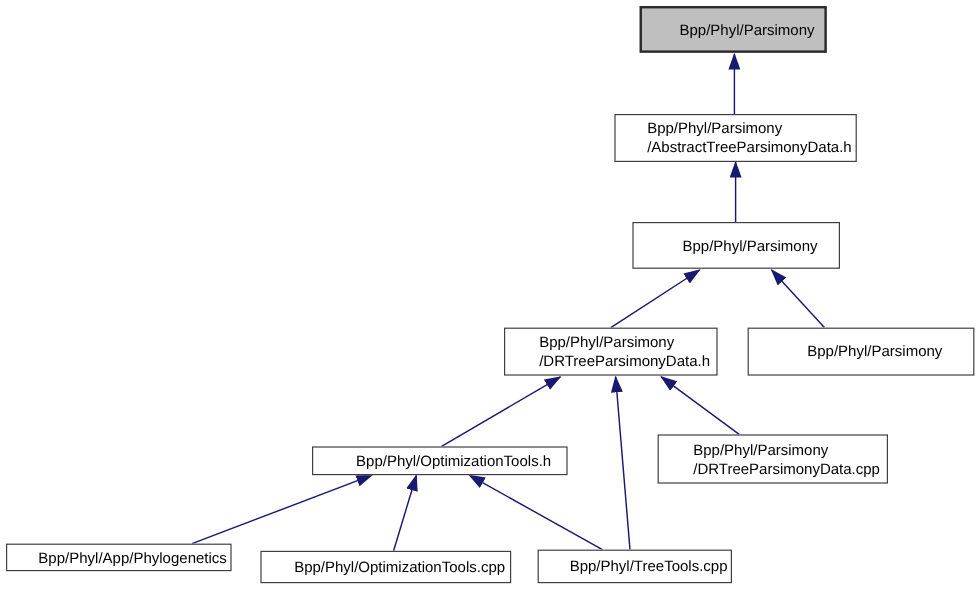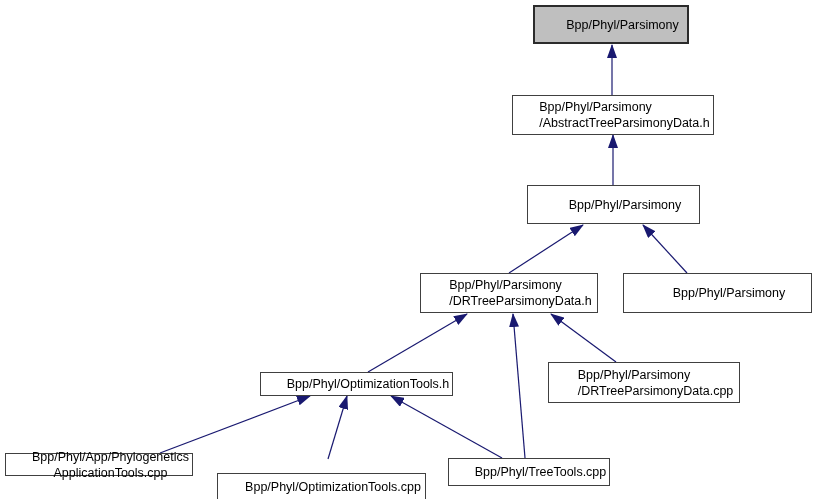--- a/index.html
+++ b/index.html
@@ -111,34 +111,33 @@
     </div>
   </div>
 
   <div class="node" style="left:548px; top:362px; width:192px; height:41px;">
     <div class="label">
       <span class="l">Bpp/Phyl/Parsimony</span>
       <span class="l">/DRTreeParsimonyData.cpp</span>
     </div>
   </div>
 
-  <div class="node" style="left:260px; top:372px; width:193px; height:24px;">
+  <div class="node" style="left:260px; top:372px; width:213px; height:24px;">
     <div class="label">
       <span class="l">Bpp/Phyl/OptimizationTools.h</span>
     </div>
   </div>
 
   <div class="node" style="left:5px; top:453px; width:188px; height:23px;">
     <div class="label center">
       <span class="l">Bpp/Phyl/App/Phylogenetics</span>
-      <span class="l">ApplicationTools.cpp</span>
     </div>
   </div>
 
-  <div class="node" style="left:217px; top:459px; width:209px; height:27px;margin-top:14px;">
+  <div class="node" style="left:217px; top:459px; width:209px; height:27px;">
     <div class="label">
       <span class="l">Bpp/Phyl/OptimizationTools.cpp</span>
     </div>
   </div>
 
   <div class="node" style="left:448px; top:458px; width:162px; height:28px;justify-content:center;">
     <div class="label">
       <span class="l">Bpp/Phyl/TreeTools.cpp</span>
     </div>
   </div>

